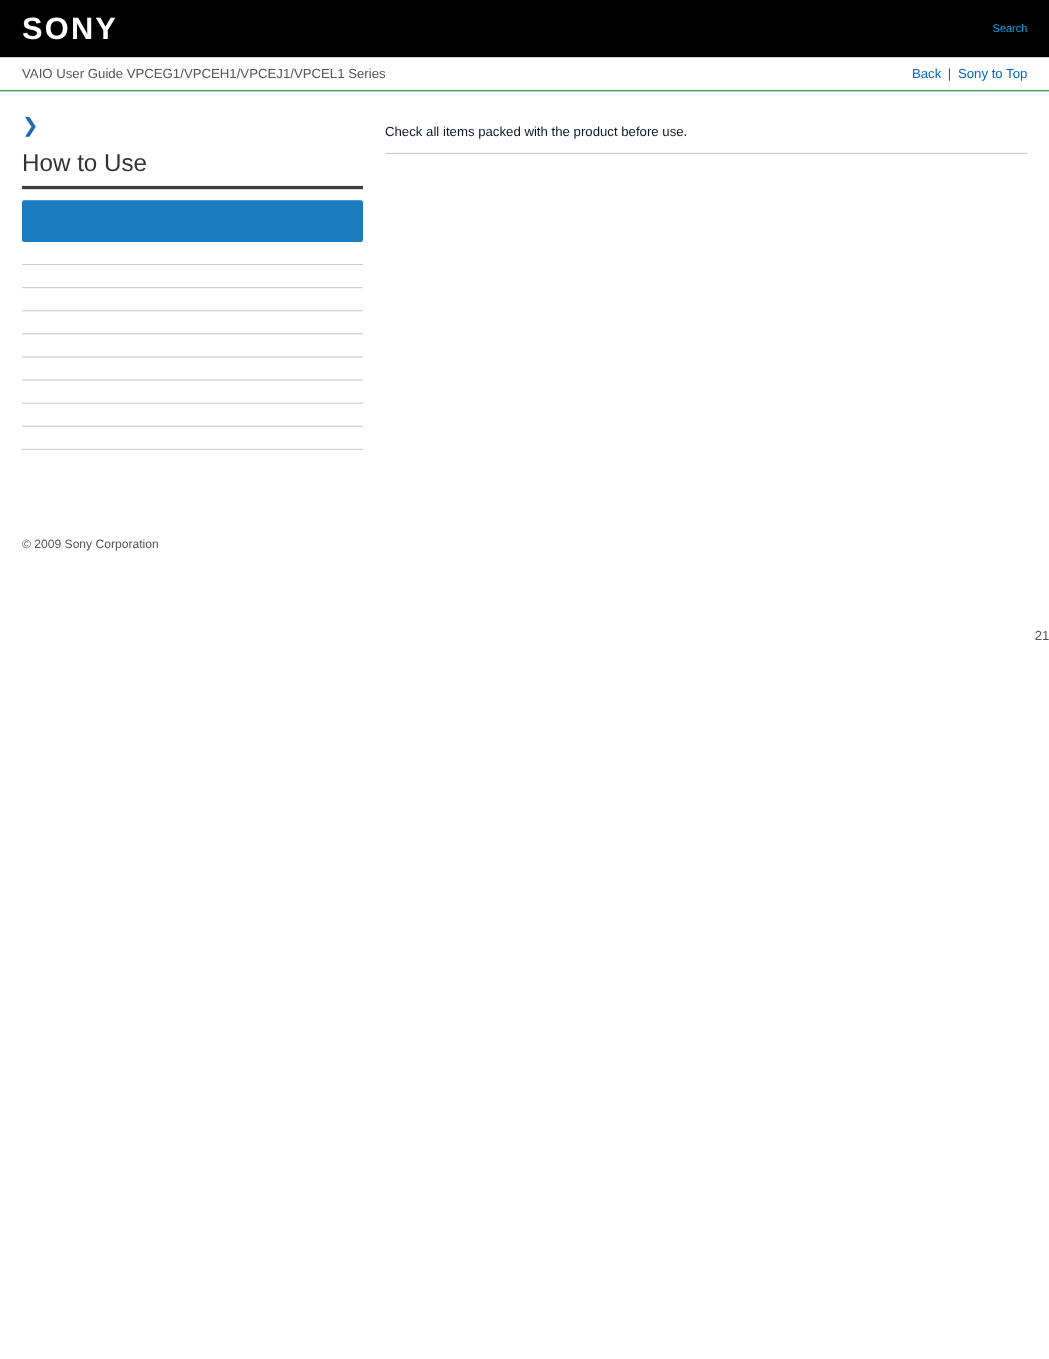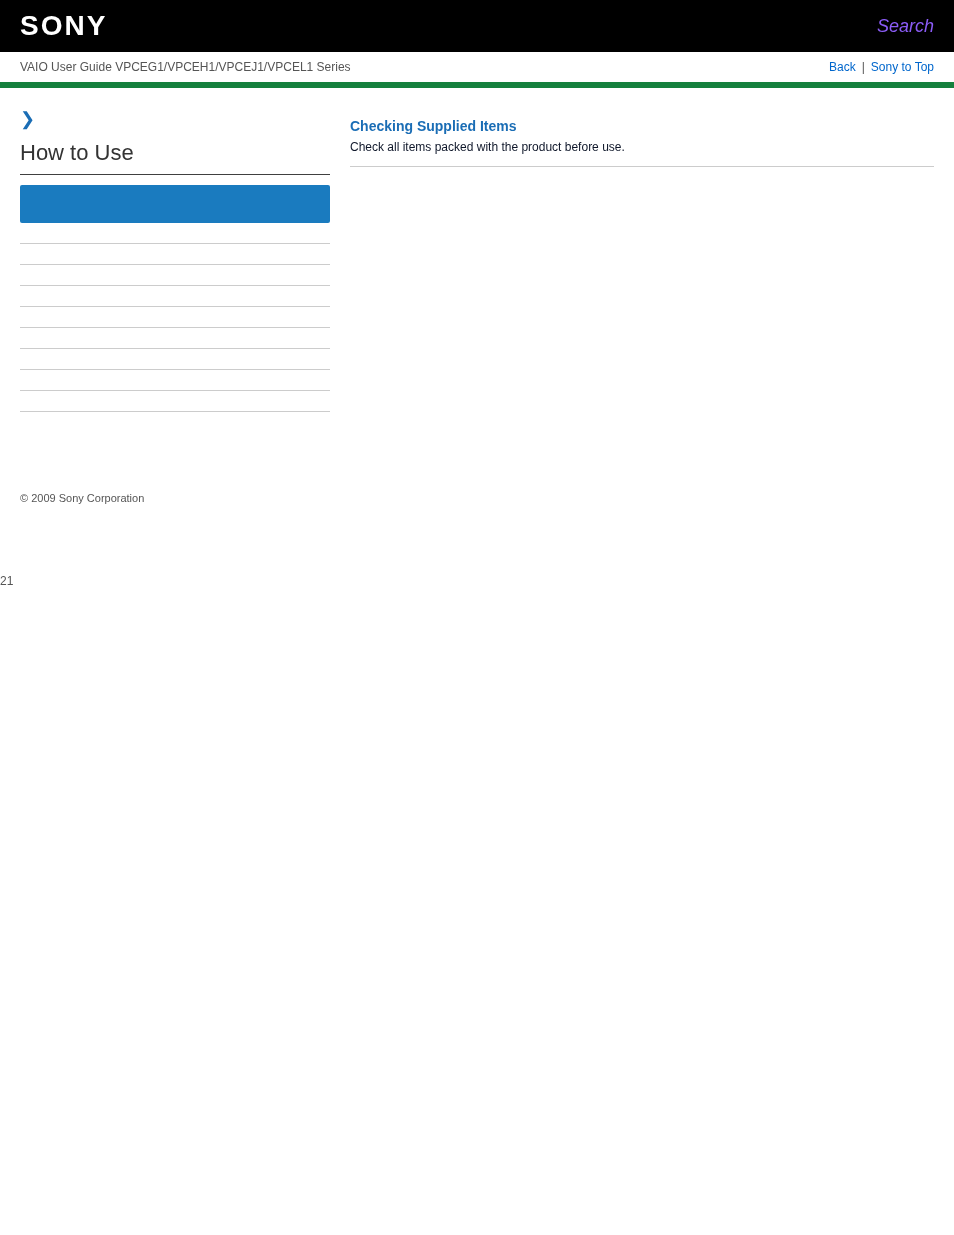--- a/index.html
+++ b/index.html
@@ -30,35 +30,34 @@
 
     .sony-logo {
       color: #fff;
       font-size: 28px;
       font-weight: bold;
       letter-spacing: 2px;
       font-family: Arial, sans-serif;
     }
 
     .search-btn {
-      color: #8b5cf6;
-      font-size: 18px;
+      color: #0ea5e9;
+      font-size: 10px;
       background: none;
       border: none;
       cursor: pointer;
-      font-style: italic;
     }
 
     
     .breadcrumb-bar {
       display: flex;
       justify-content: space-between;
       align-items: center;
       padding: 8px 20px;
-      border-bottom: 6px solid #15803d;
+      border-bottom: 1px solid #15803d;
       font-size: 12px;
     }
 
     .breadcrumb-text {
       color: #555;
     }
 
     .nav-links {
       display: flex;
       gap: 6px;
@@ -93,21 +92,21 @@
       margin-bottom: 10px;
       display: block;
     }
 
     .sidebar-section-title {
       font-size: 22px;
       font-weight: normal;
       color: #333;
       margin-bottom: 8px;
       padding-bottom: 8px;
-      border-bottom: 1px solid #404040;
+      border-bottom: 3px solid #404040;
     }
 
     .sidebar-active-item {
       background: #1a7bbf;
       height: 38px;
       margin: 10px 0 8px 0;
       border-radius: 2px;
     }
 
     .sidebar-divider {
@@ -149,21 +148,21 @@
     }
 
     .copyright {
       font-size: 11px;
       color: #555;
       margin-top: 20px;
     }
 
     
     .page-number {
-      text-align: left;
+      text-align: right;
       font-size: 12px;
       color: #555;
       padding: 20px 0;
       margin-top: 40px;
     }
   </style>
 </head>
 <body>
 
 <header class="header">
@@ -193,21 +192,20 @@
     <hr class="sidebar-divider">
     <hr class="sidebar-divider">
     <hr class="sidebar-divider">
     <hr class="sidebar-divider">
     <hr class="sidebar-divider">
     <hr class="sidebar-divider">
     <hr class="sidebar-divider">
   </aside>
 
   <main class="content-area">
-    <a href="#" class="content-section-link">Checking Supplied Items</a>
     <p class="content-description">Check all items packed with the product before use.</p>
     <hr class="content-divider">
   </main>
 
 </div>
 
 <footer class="footer">
   <p class="copyright">© 2009 Sony Corporation</p>
 </footer>
 

